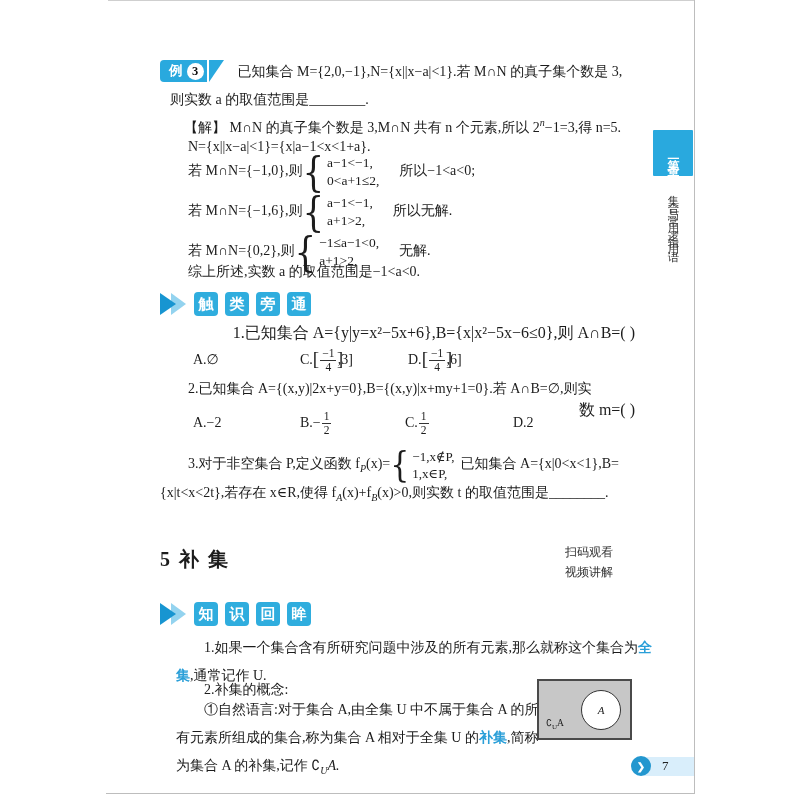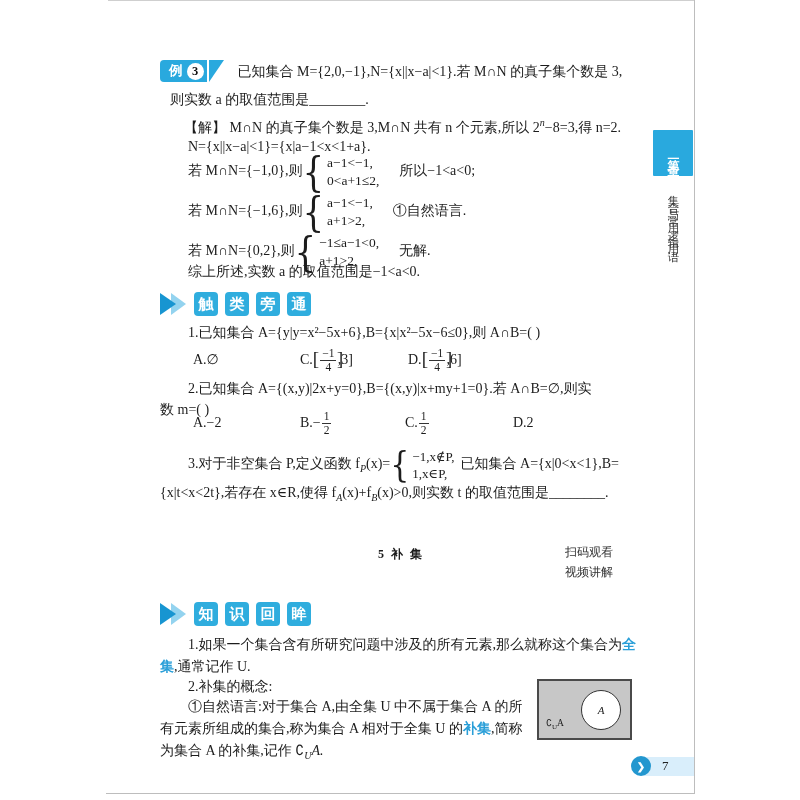--- a/index.html
+++ b/index.html
@@ -38,33 +38,33 @@
   
   .sec-header{display:flex;align-items:center;height:26px;}
   .arr{position:relative;width:30px;height:24px;margin-right:4px;}
   .arr .a2{position:absolute;left:11px;top:1px;width:0;height:0;border-left:15px solid #93d3ef;
     border-top:11px solid transparent;border-bottom:11px solid transparent;}
   .arr .a1{position:absolute;left:0;top:1px;width:0;height:0;border-left:16px solid #1795d1;
     border-top:11px solid transparent;border-bottom:11px solid transparent;}
   .hbox{width:24px;height:24px;background:#2fadde;border-radius:4px;color:#fff;font-size:15px;
     font-weight:bold;display:flex;align-items:center;justify-content:center;margin-right:7px;}
   
-  .qrow{display:flex;justify-content:flex-start;font-size:14px;line-height:21px;}
+  .qrow{display:flex;justify-content:flex-end;font-size:16px;line-height:21px;}
   .opts{display:flex;font-size:14px;line-height:30px;padding-left:33px;align-items:center;}
   .opts .o1{width:107px;}.opts .o2{width:105px;}.opts .o3{width:108px;}
   .frac{display:inline-flex;flex-direction:column;text-align:center;vertical-align:middle;
     line-height:1.15;font-size:11.5px;margin:0 1px;}
   .frac .fn{border-bottom:1px solid #333;padding:0 2px;}
   .bigb{font-size:19px;vertical-align:-1px;}
   sub.v,sup.v{font-style:italic;font-size:10px;}
   
-  .sec-title{left:160px;top:546px;width:482px;text-align:center;font-size:12px;font-weight:bold;letter-spacing:2px;}
+  .sec-title{left:160px;top:546px;width:482px;text-align:left;font-size:20px;font-weight:bold;letter-spacing:2px;}
   .qr{left:565px;top:542px;font-size:12px;line-height:20px;color:#333;}
   
-  .para{font-size:14px;line-height:22px;text-indent:28px;}
+  .para{font-size:14px;line-height:28px;text-indent:28px;margin-left:16px;}
   .kw{color:#2a9fd8;font-weight:bold;}
   
   .venn{left:537px;top:679px;width:95px;height:61px;background:#c7c7c7;border:2px solid #4a4a4a;box-sizing:border-box;}
   .venn .circ{position:absolute;right:9px;top:9px;width:38px;height:38px;background:#fff;border:1px solid #333;
     border-radius:50%;display:flex;align-items:center;justify-content:center;font-size:11px;font-style:italic;}
   .venn .vlab{position:absolute;left:7px;bottom:7px;font-size:9.5px;}
   .venn .vlab sub{font-size:7px;}
   
   .foot-bar{left:637px;top:757px;width:57px;height:19px;background:#d9eefb;}
   .foot-circle{left:631px;top:756px;width:20px;height:20px;border-radius:50%;background:#2397cf;
@@ -90,41 +90,41 @@
   <span class="badge">
     <span class="bl">例</span>
     <span class="bc">3</span>
   </span>
   <span class="badge-tail"></span>
   <span class="line nowrap">已知集合 M={2,0,−1},N={x||x−a|&lt;1}.若 M∩N 的真子集个数是 3,</span>
 </div>
 <div class="abs line" style="left:160px;top:89px;width:482px;margin-left:10px;">则实数 a 的取值范围是________.</div>
 
 <div class="abs line" style="left:160px;top:112px;width:500px;text-indent:24px;">
-  <span>【解】 M∩N 的真子集个数是 3,M∩N 共有 n 个元素,所以 2</span><sup class="v">n</sup><span>−8=3,得 n=2.</span>
+  <span>【解】 M∩N 的真子集个数是 3,M∩N 共有 n 个元素,所以 2</span><sup class="v">n</sup><span>−1=3,得 n=5.</span>
 </div>
 <div class="abs line ind" style="left:160px;top:136px;width:482px;">N={x||x−a|&lt;1}={x|a−1&lt;x&lt;1+a}.</div>
 
 <div class="abs case ind" style="left:160px;top:150px;">
   <span>若 M∩N={−1,0},则</span><span class="pw">
       <span class="brace">{</span>
       <span class="rows">
         <span>a−1&lt;−1,</span>
         <span>0&lt;a+1≤2,</span>
       </span>
     </span><span class="tail">所以−1&lt;a&lt;0;</span>
 </div>
 <div class="abs case ind" style="left:160px;top:190px;">
   <span>若 M∩N={−1,6},则</span><span class="pw">
       <span class="brace">{</span>
       <span class="rows">
         <span>a−1&lt;−1,</span>
         <span>a+1&gt;2,</span>
       </span>
-    </span><span class="tail">①自然语言.</span>
+    </span><span class="tail">所以无解.</span>
 </div>
 <div class="abs case ind" style="left:160px;top:230px;">
   <span>若 M∩N={0,2},则</span><span class="pw">
       <span class="brace">{</span>
       <span class="rows">
         <span>−1≤a−1&lt;0,</span>
         <span>a+1&gt;2,</span>
       </span>
     </span><span class="tail">无解.</span>
 </div>

